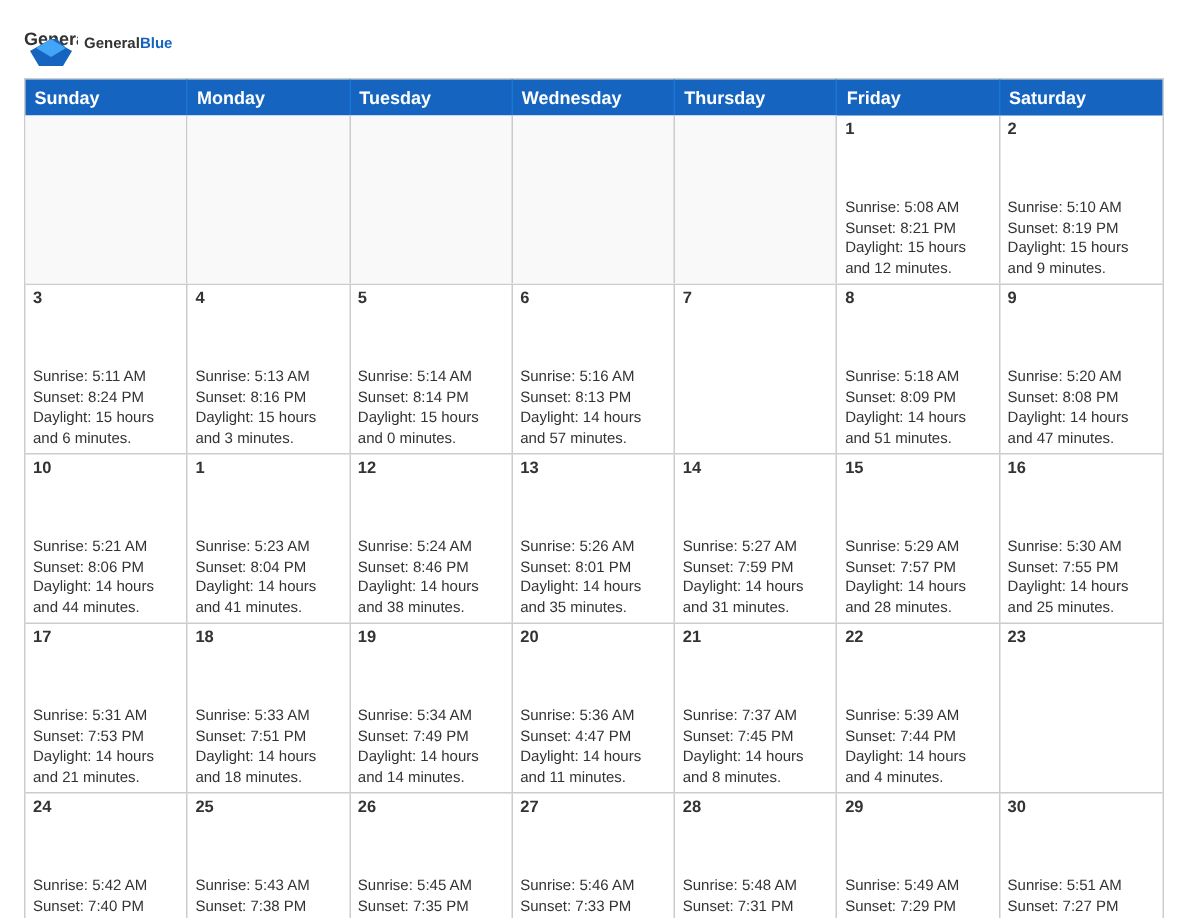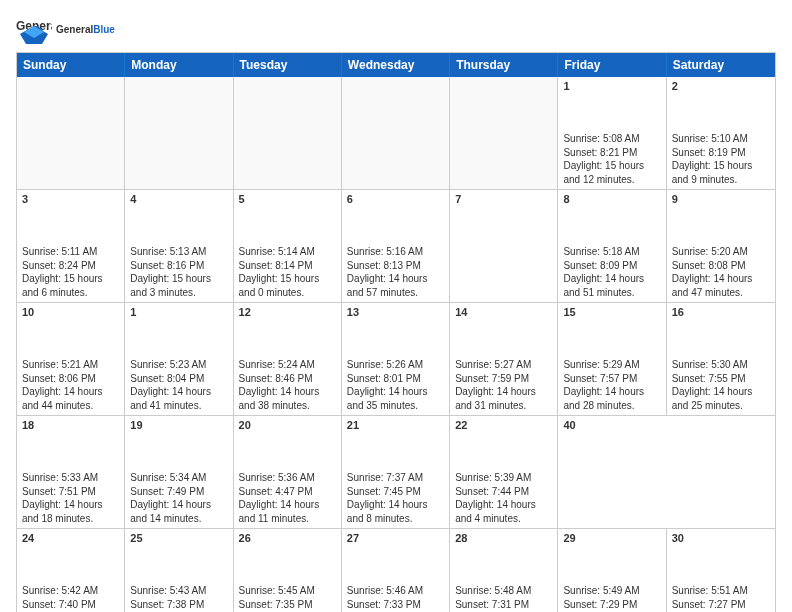--- a/index.html
+++ b/index.html
@@ -234,20 +234,26 @@
           </div>
           <div class="cal-cell">
             <span class="day-num">16</span>
             <div class="day-info">Sunrise: 5:30 AM
 Sunset: 7:55 PM
 Daylight: 14 hours and 25 minutes.</div>
           </div>
         </div>
         <div class="cal-row">
           <div class="cal-cell">
+            <span class="day-num">17</span>
+            <div class="day-info">Sunrise: 5:31 AM
+Sunset: 7:53 PM
+Daylight: 14 hours and 21 minutes.</div>
+          </div>
+          <div class="cal-cell">
             <span class="day-num">18</span>
             <div class="day-info">Sunrise: 5:33 AM
 Sunset: 7:51 PM
 Daylight: 14 hours and 18 minutes.</div>
           </div>
           <div class="cal-cell">
             <span class="day-num">19</span>
             <div class="day-info">Sunrise: 5:34 AM
 Sunset: 7:49 PM
 Daylight: 14 hours and 14 minutes.</div>
@@ -264,21 +270,21 @@
 Sunset: 7:45 PM
 Daylight: 14 hours and 8 minutes.</div>
           </div>
           <div class="cal-cell">
             <span class="day-num">22</span>
             <div class="day-info">Sunrise: 5:39 AM
 Sunset: 7:44 PM
 Daylight: 14 hours and 4 minutes.</div>
           </div>
           <div class="cal-cell">
-            <span class="day-num">40</span>
+            <span class="day-num">23</span>
           </div>
         </div>
         <div class="cal-row">
           <div class="cal-cell">
             <span class="day-num">24</span>
             <div class="day-info">Sunrise: 5:42 AM
 Sunset: 7:40 PM
 Daylight: 13 hours and 57 minutes.</div>
           </div>
           <div class="cal-cell">

